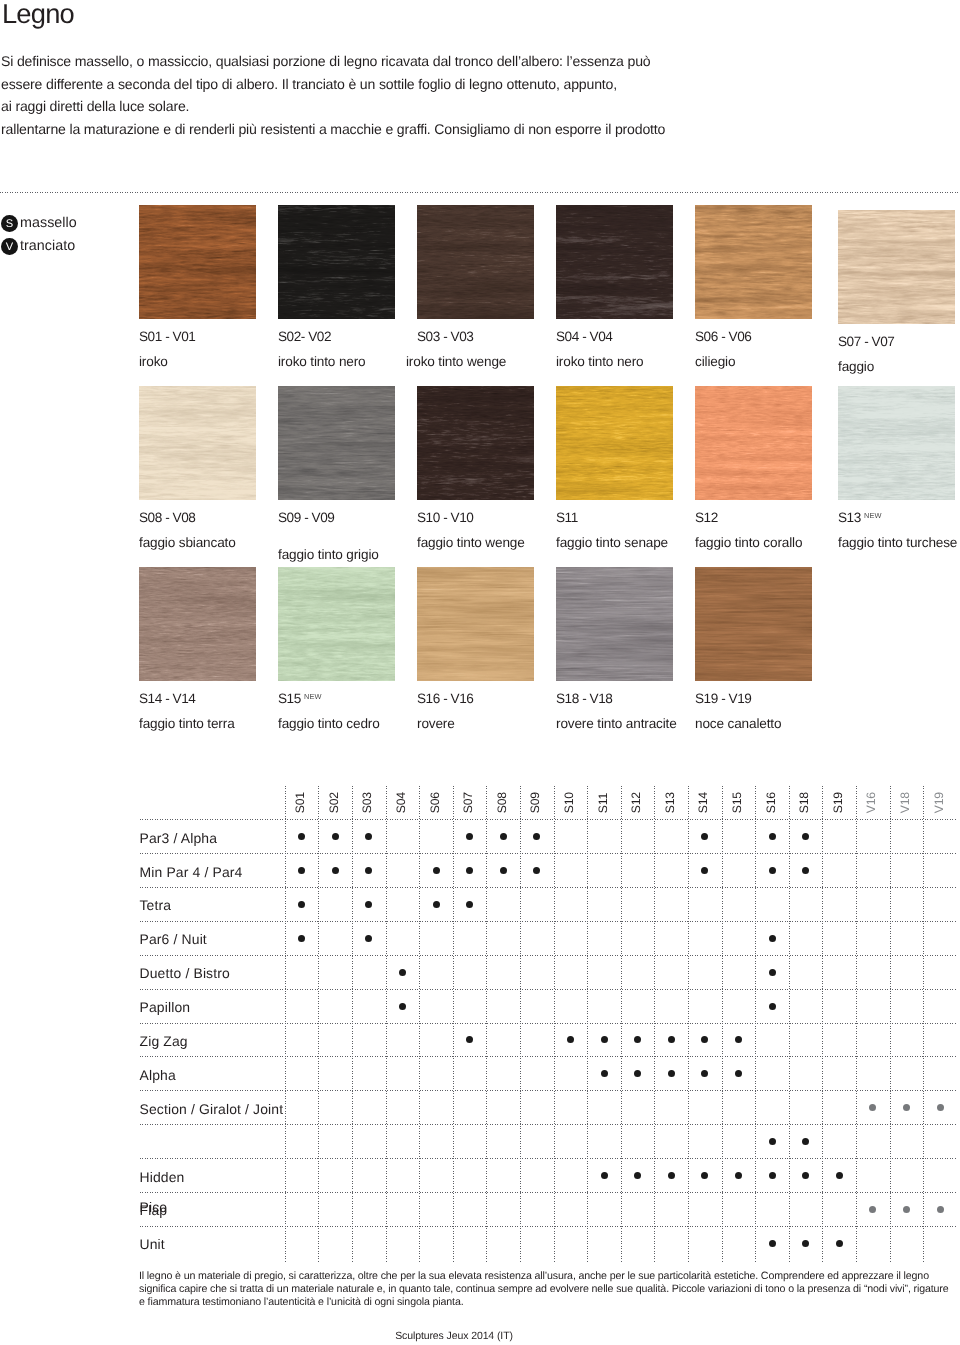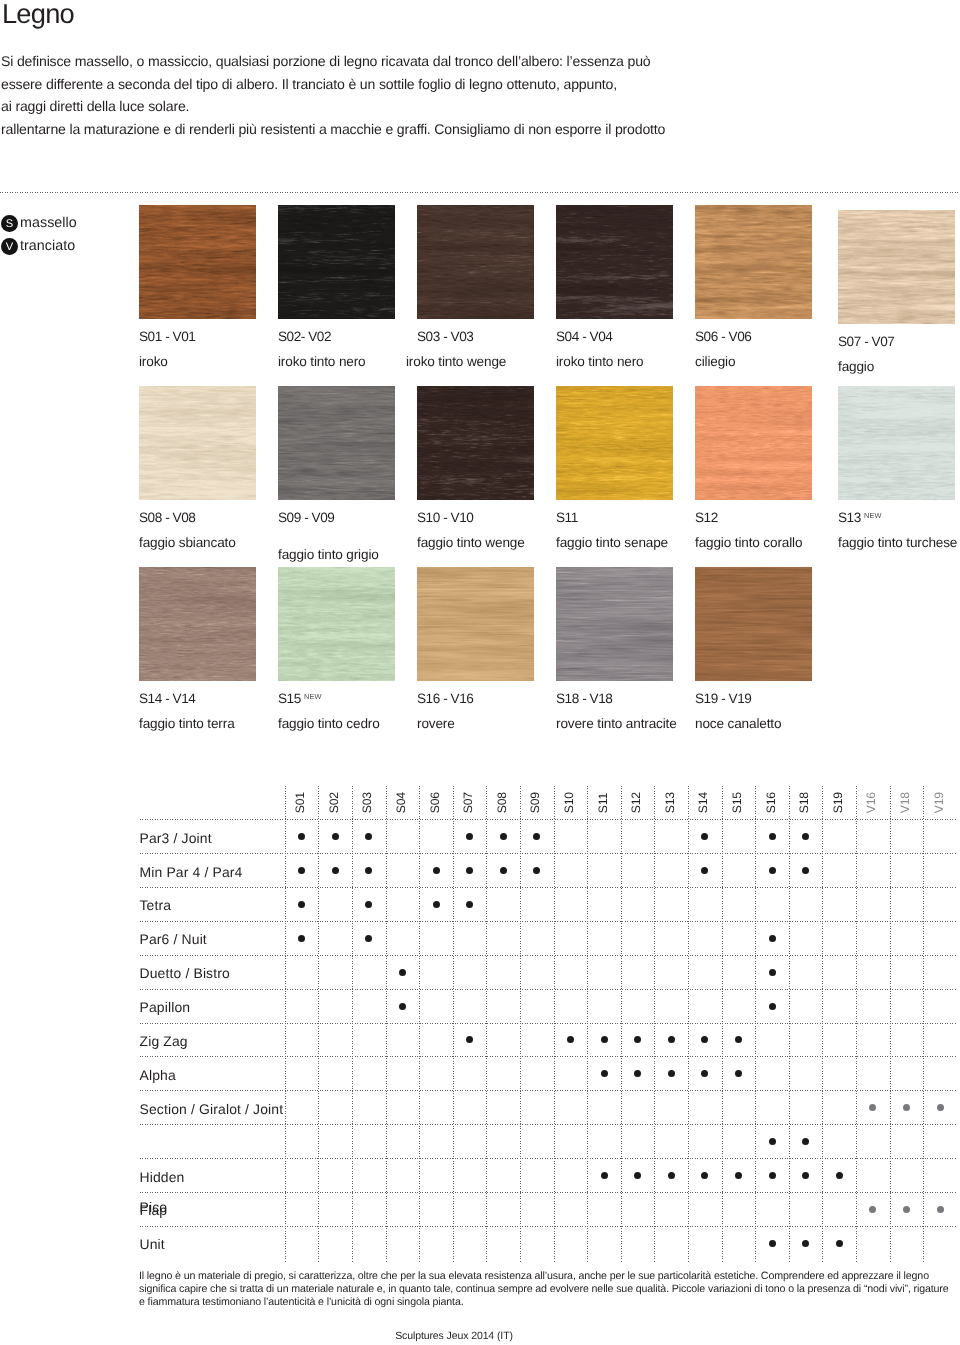--- a/index.html
+++ b/index.html
@@ -444,21 +444,21 @@
       <div class="chead" style="left:709.4px;top:801px">S14</div>
       <div class="chead" style="left:743.0px;top:801px">S15</div>
       <div class="chead" style="left:776.6px;top:801px">S16</div>
       <div class="chead" style="left:810.2px;top:801px">S18</div>
       <div class="chead" style="left:843.8px;top:801px">S19</div>
       <div class="chead gray" style="left:877.4px;top:801px">V16</div>
       <div class="chead gray" style="left:911.0px;top:801px">V18</div>
       <div class="chead gray" style="left:944.6px;top:801px">V19</div>
       <div class="hrule" style="left:139.5px;top:819.2px;width:817.5px"></div>
       <div class="hrule" style="left:139.5px;top:853.1px;width:817.5px"></div>
-      <div class="tlabel" style="left:139.5px;top:829.6px">Par3 / Joint</div>
+      <div class="tlabel" style="left:139.5px;top:829.6px">Par3 / Alpha</div>
       <div class="dot" style="left:298.1px;top:833.0px"></div>
       <div class="dot" style="left:331.7px;top:833.0px"></div>
       <div class="dot" style="left:365.3px;top:833.0px"></div>
       <div class="dot" style="left:466.1px;top:833.0px"></div>
       <div class="dot" style="left:499.7px;top:833.0px"></div>
       <div class="dot" style="left:533.3px;top:833.0px"></div>
       <div class="dot" style="left:701.3px;top:833.0px"></div>
       <div class="dot" style="left:768.5px;top:833.0px"></div>
       <div class="dot" style="left:802.1px;top:833.0px"></div>
       <div class="hrule" style="left:139.5px;top:887.0px;width:817.5px"></div>

